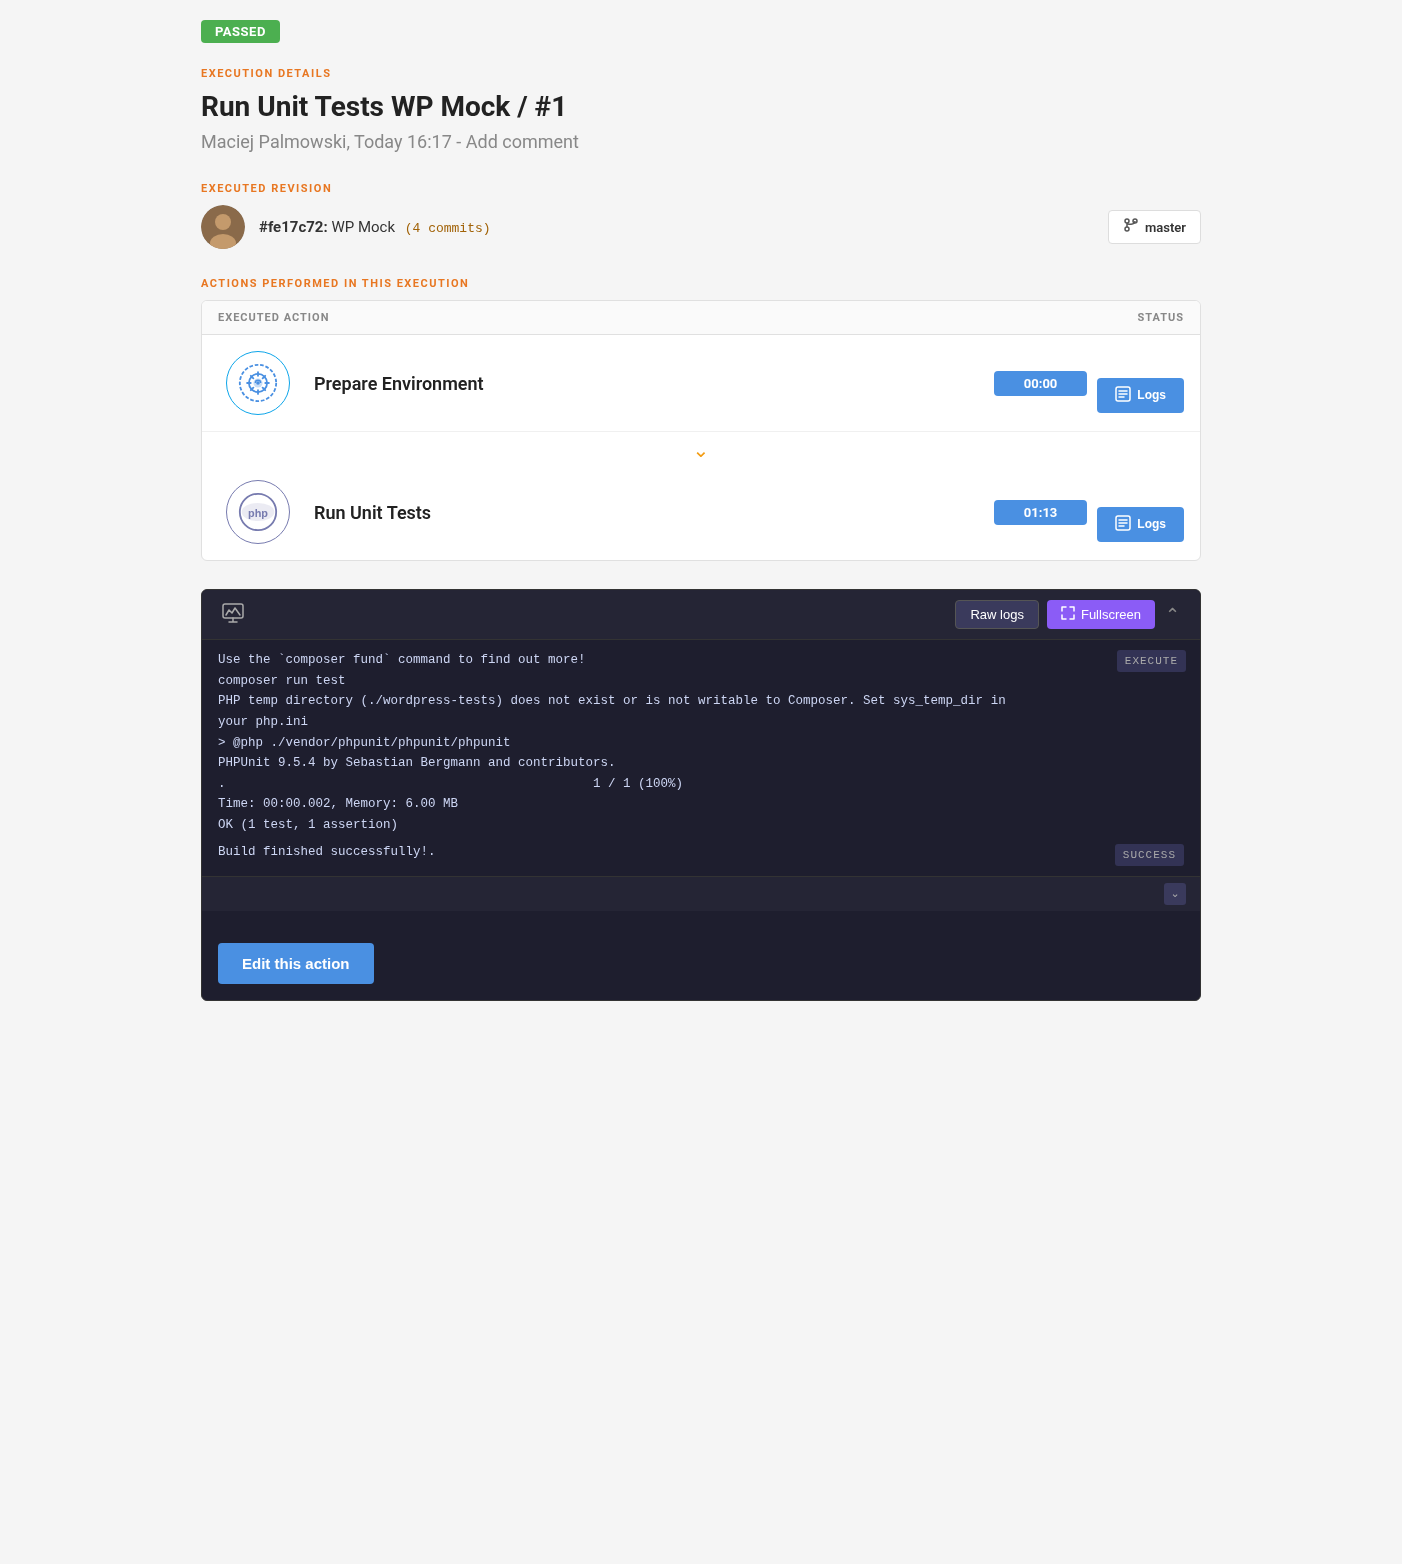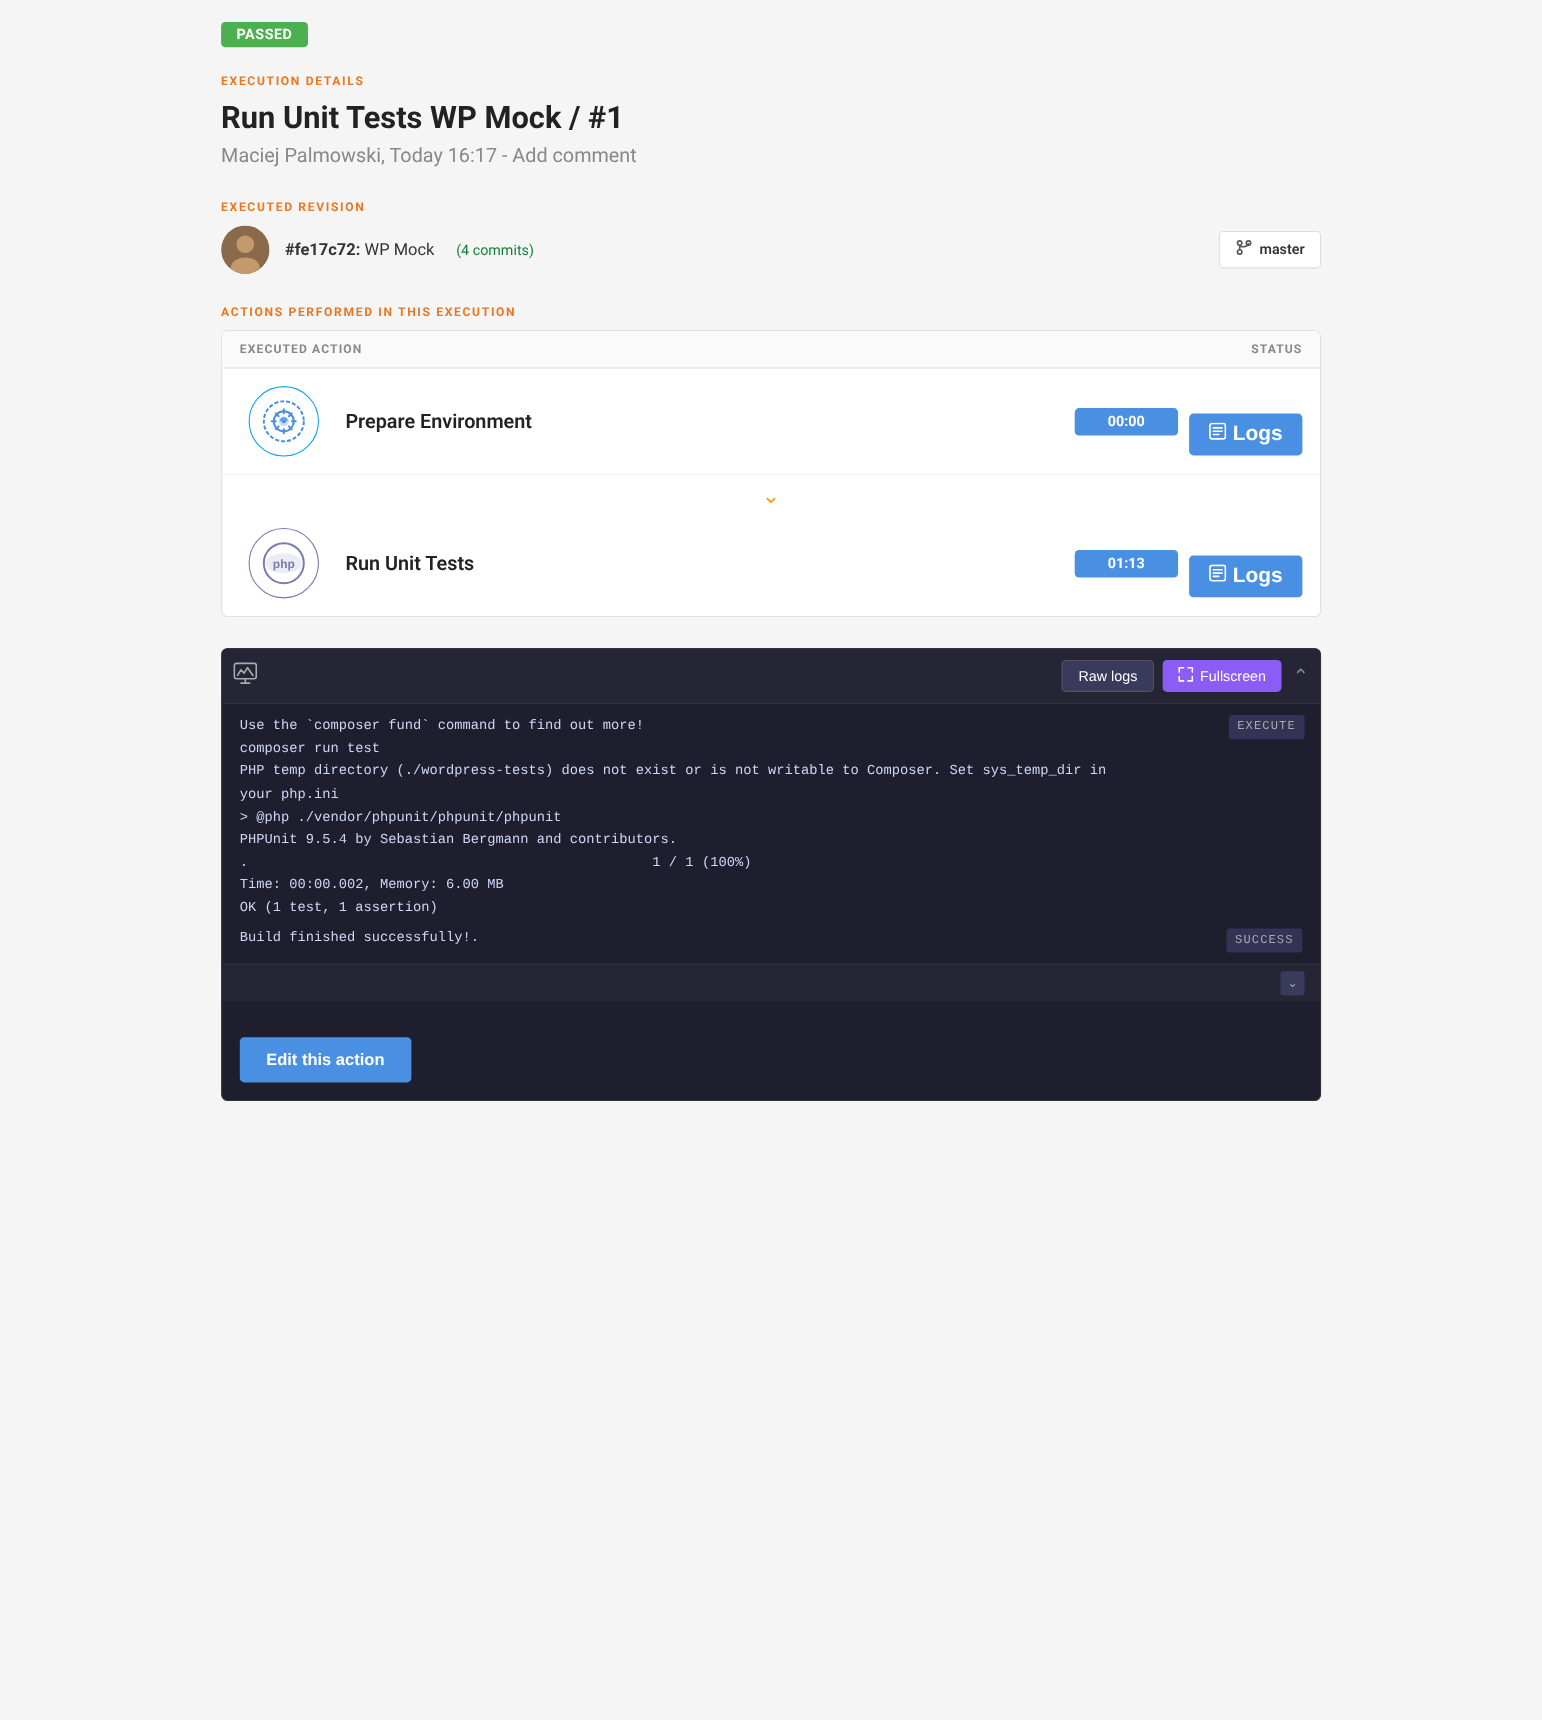--- a/index.html
+++ b/index.html
@@ -69,21 +69,21 @@
       align-items: center;
       justify-content: center;
     }
     .avatar svg { width: 44px; height: 44px; }
     .revision-info {
       flex: 1;
       font-size: 15px;
       color: #333;
     }
     .revision-info .hash { font-weight: 700; }
-    .revision-info .commits { color: #15803d; font-size: 13px; margin-left: 16px; }
+    .revision-info .commits { color: #a16207; font-size: 13px; margin-left: 6px; font-family: Liberation Mono, monospace; }
     .master-badge {
       display: flex;
       align-items: center;
       background: #fff;
       border: 1.5px solid #ddd;
       border-radius: 4px;
       padding: 6px 14px;
       font-size: 13px;
       font-weight: 600;
       color: #333;
@@ -175,27 +175,28 @@
     .time-badge {
       background: #4a90e2;
       color: #fff;
       font-size: 13px;
       font-weight: 700;
       padding: 5px 30px;
       border-radius: 4px;
     }
     .logs-btn {
       display: flex;
+      align-items: center;
       gap: 6px;
       background: #4a90e2;
       color: #fff;
       border: none;
       border-radius: 4px;
       padding: 8px 18px;
-      font-size: 19px;
+      font-size: 12px;
       font-weight: 600;
       cursor: pointer;
       margin-top: 24px;
     }
     .log-btn-raw {
       background: #3a3a5c;
       color: #fff;
       border: 1px solid #555;
       border-radius: 4px;
       padding: 6px 14px;
@@ -228,21 +229,21 @@
     }
     .log-panel-outer {
       background: #1e1e2e;
       border-radius: 6px;
       overflow: hidden;
       border: 1px solid #333;
     }
     .log-top-bar {
       display: flex;
       align-items: center;
-      padding: 10px 10px;
+      padding: 10px 20px;
       border-bottom: 1px solid #333;
       background: #252535;
     }
     .log-body {
       padding: 10px 16px 10px;
       font-family: 'Courier New', monospace;
       font-size: 12.5px;
       color: #cdd6f4;
       line-height: 1.65;
       position: relative;

